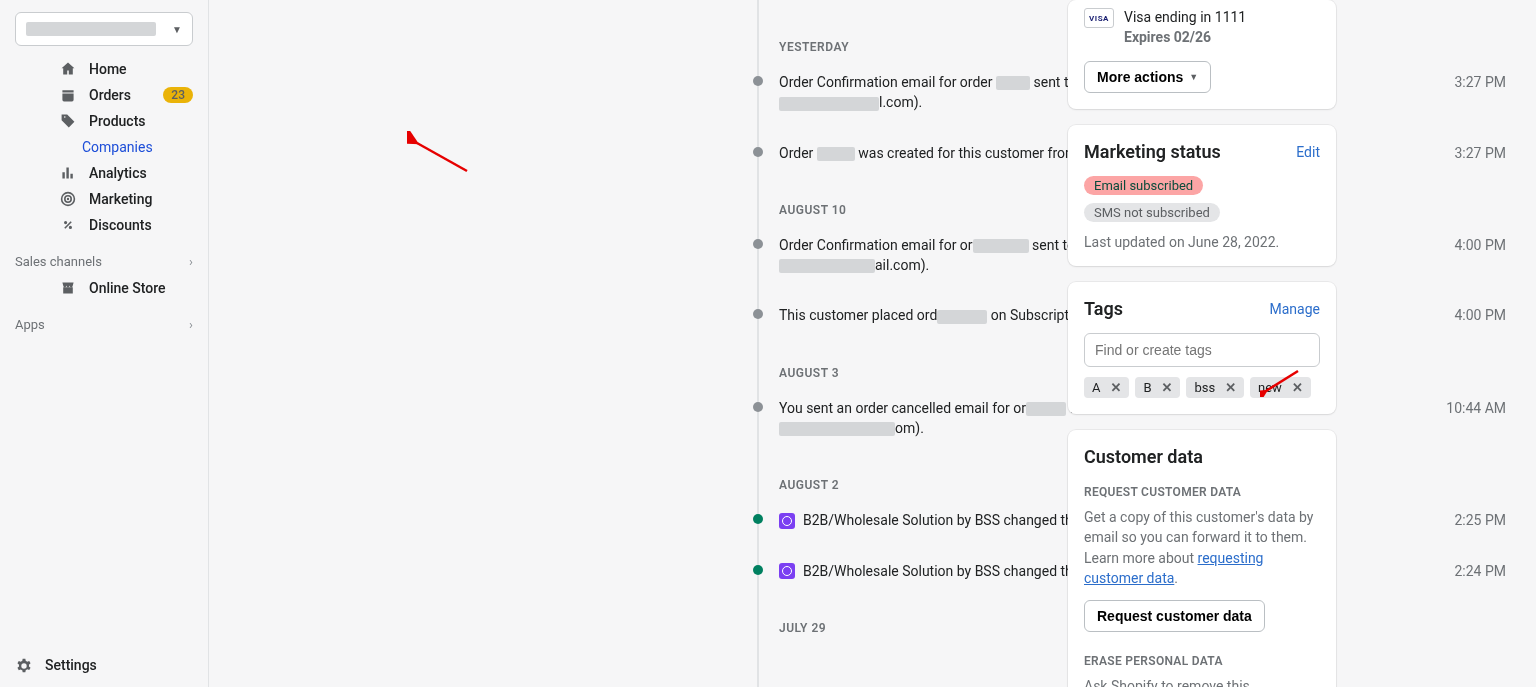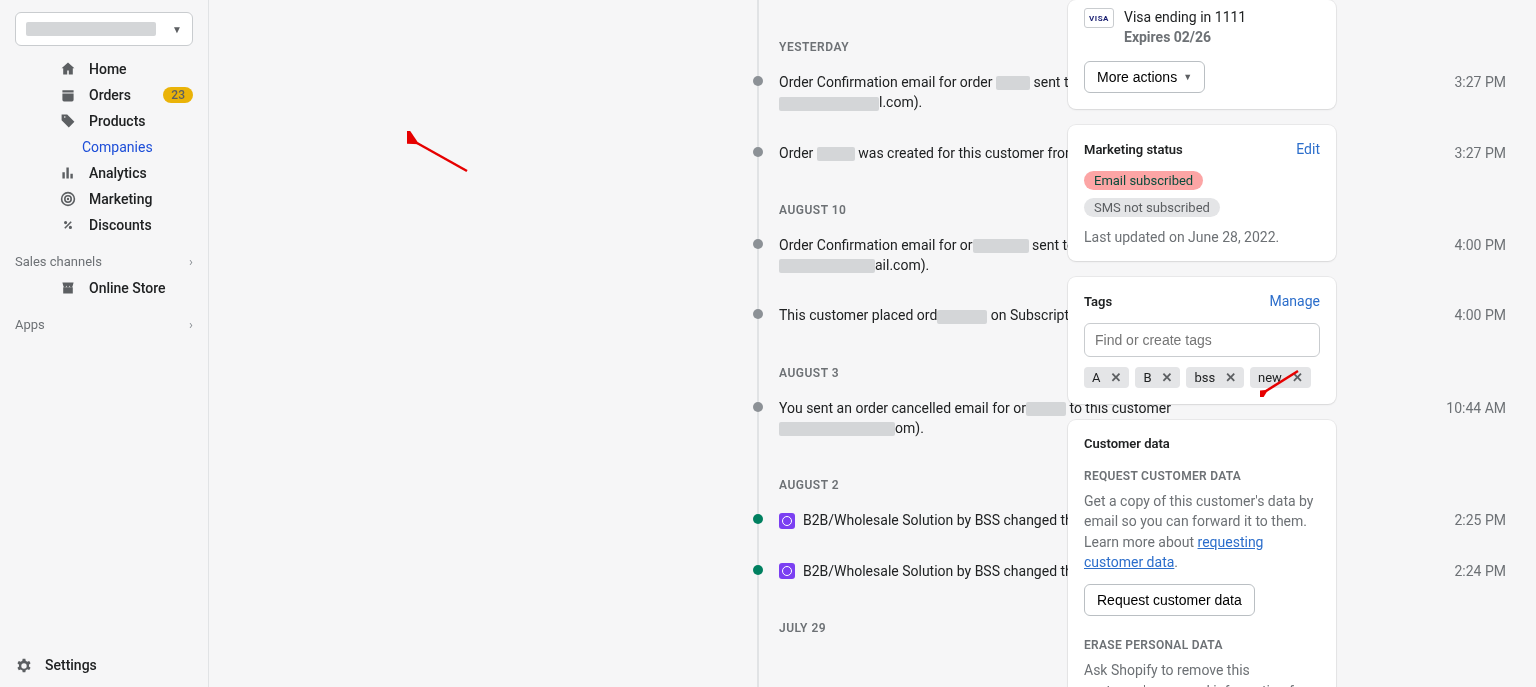--- a/index.html
+++ b/index.html
@@ -41,27 +41,27 @@
   .ev-time { margin-left:auto; color:#6d7175; white-space:nowrap; padding-left:20px; }
   .redact { display:inline-block; background:#d4d6d8; border-radius:2px; height:14px; vertical-align:middle; }
   .caret-right { font-size:10px; color:#5c5f62; margin-left:6px; }
   .group { margin-top: 40px; }
   .group:first-child { margin-top: 40px; }
 
   
   .rcol { position:absolute; right:200px; top:0; width:268px; }
   .card { background:#fff; border-radius:8px; box-shadow: 0 0 0 1px rgba(0,0,0,0.05), 0 1px 2px rgba(0,0,0,0.08); padding:16px; margin-bottom:16px; }
   .card .hdr { display:flex; align-items:center; justify-content:space-between; margin-bottom:14px; }
-  .card .hdr h3 { font-size:13px; font-weight:600; }
+  .card .hdr h3 { font-size:18px; font-weight:600; }
   .link { color:#2c6ecb; font-size:14px; cursor:pointer; }
   .visa-row { display:flex; gap:10px; }
   .visa-box { width:30px; height:20px; border:1px solid #c9cccf; border-radius:3px; display:flex; align-items:center; justify-content:center; font-size:8px; font-weight:700; color:#1a1f71; letter-spacing:0.5px; }
   .visa-info { font-size:14px; line-height:1.4; }
   .visa-exp { color:#6d7175;font-weight:bold; }
-  .btn { border:1px solid #babfc3; background:#fff; border-radius:6px; padding:7px 12px; font-size:14px; font-weight:400; cursor:pointer; display:inline-flex; align-items:center; gap:6px; }
+  .btn { border:1px solid #babfc3; background:#fff; border-radius:6px; padding:7px 12px; font-size:14px; font-weight:700; cursor:pointer; display:inline-flex; align-items:center; gap:6px; }
   .btn .caret { font-size:9px; color:#5c5f62; }
   .pill { display:inline-block; border-radius:10px; padding:2px 10px; font-size:13px; }
   .pill.green { background:#fca5a5; color:#0a4b3b; }
   .pill.gray  { background:#e4e5e7; color:#5c5f62; }
   .muted { color:#6d7175; font-size:14px; margin-top:12px; }
   .tag-input { width:100%; border:1px solid #c9cccf; border-radius:6px; padding:8px 10px; font-size:14px; color:#6d7175; margin-bottom:10px; }
   .tags { display:flex; flex-wrap:wrap; gap:6px; }
   .tag { background:#e4e5e7; border-radius:4px; padding:3px 4px 3px 8px; font-size:13px; display:flex; align-items:center; gap:6px; }
   .tag .x { cursor:pointer; font-weight:700; color:#5c5f62; padding:0 4px; }
   .subhdr { font-size:12px; font-weight:600; color:#6d7175; letter-spacing:0.3px; margin-bottom:8px; }

